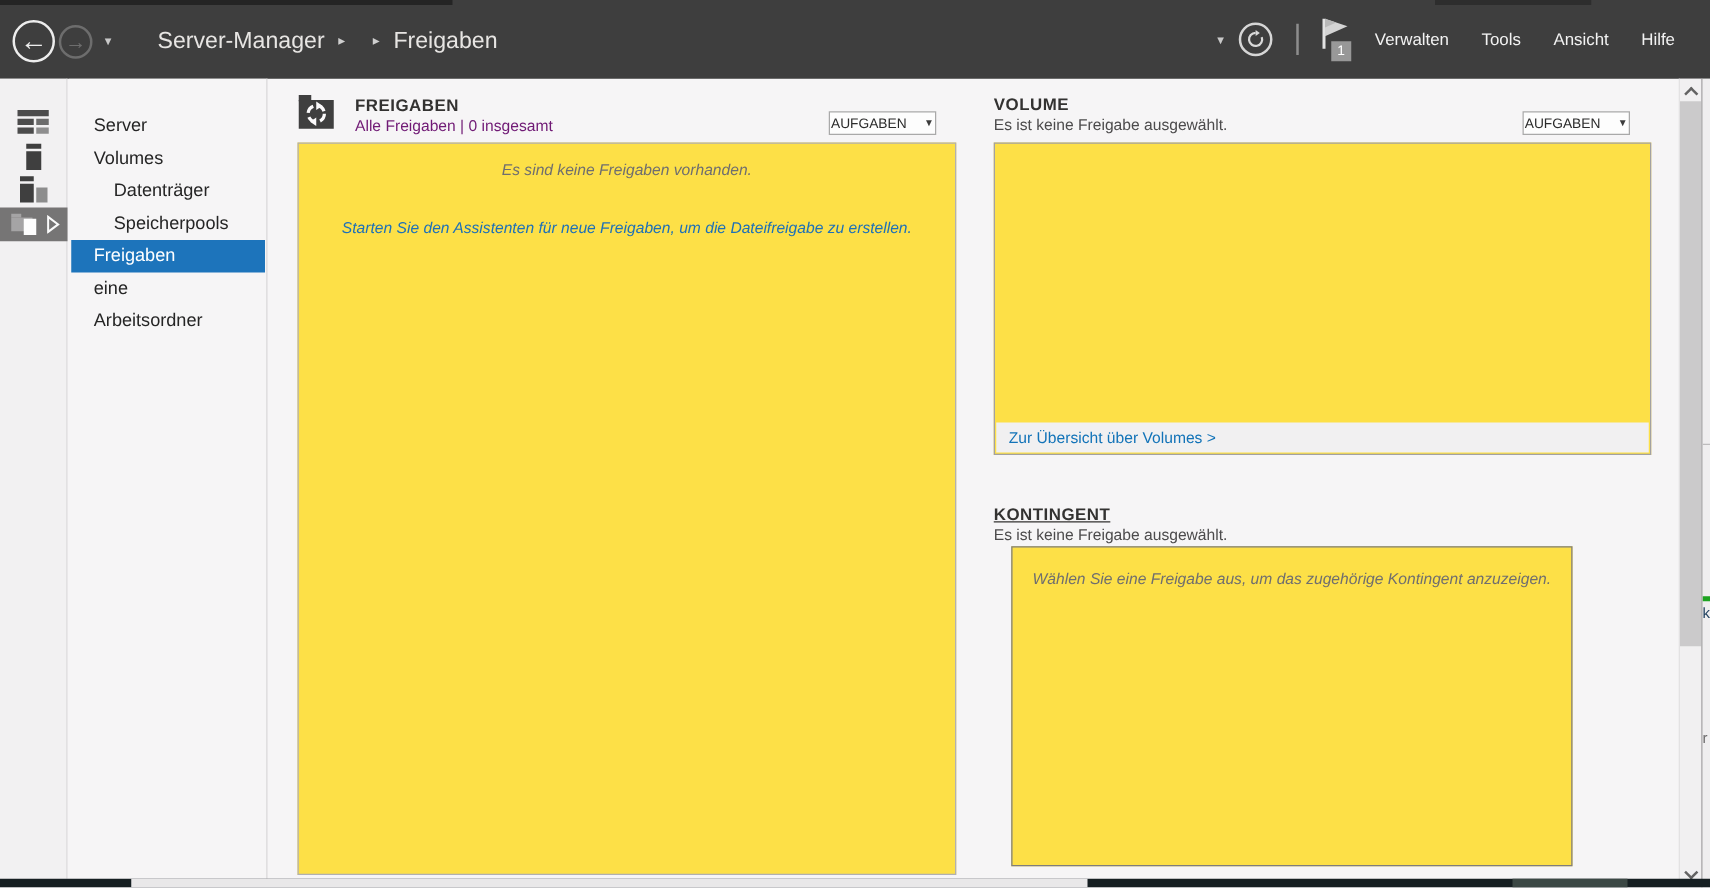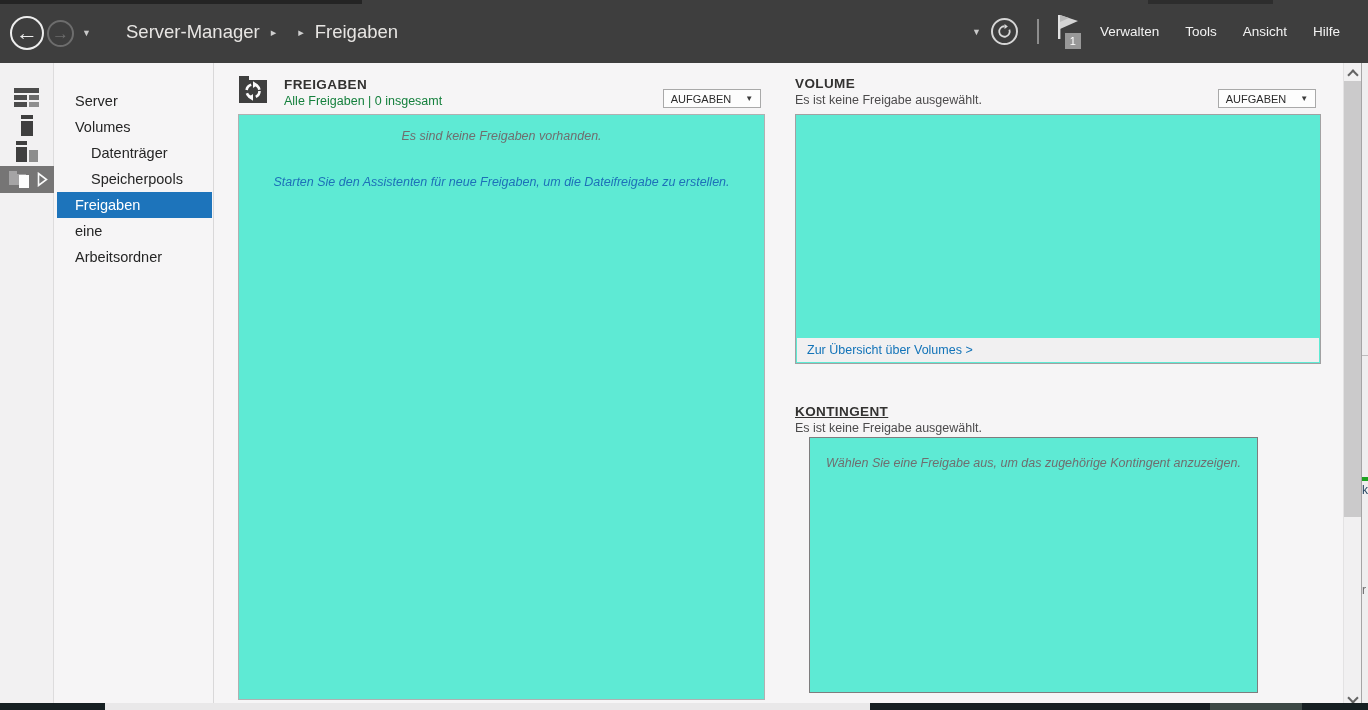--- a/index.html
+++ b/index.html
@@ -50,24 +50,24 @@
   .ico-folder .page{ position:absolute; left:10px; top:4px; width:10px; height:13px; background:#fdfdfd; }
 
   
   .navpane { left:55px; top:63px; width:159px; height:640px; background:#f6f5f6; border-right:1px solid #d9d8d9; }
   .navitem { position:absolute; left:2px; right:1px; height:26px; line-height:26px; padding-left:18px; font-size:14.5px; color:#252525; cursor:default; }
   .navitem.indent { padding-left:34px; }
   .navitem.selected { background:#1d74bb; color:#ffffff; }
 
   
   .hdr-title { font-weight:bold; font-size:13.5px; color:#333231; letter-spacing:.4px; }
-  .hdr-sub { font-size:12.5px; color:#15803d; }
-  .tasksbtn { width:98px; height:19px; background:#fdfdfd; border:1px solid #a9a9a9; display:flex; align-items:center; justify-content:center; gap:14px; font-size:11px; color:#2b2b2b; cursor:default; }
+  .hdr-sub { font-size:12.5px; color:#701a75; }
+  .tasksbtn { width:86px; height:19px; background:#fdfdfd; border:1px solid #a9a9a9; display:flex; align-items:center; justify-content:center; gap:14px; font-size:11px; color:#2b2b2b; cursor:default; }
   .tasksbtn .car { font-size:8px; color:#3c3c3c; }
-  .panelbox { background:#5eead4; border:1px solid #aeadae; }
+  .panelbox { background:#fde047; border:1px solid #aeadae; }
   .emptymsg { font-style:italic; font-size:12.5px; color:#6f6e6f; text-align:center; }
   .linktext { font-style:italic; font-size:12.5px; color:#1d70b8; text-align:center; cursor:pointer; }
   .sharesico { left:238px; top:75px; width:33px; height:29px; }
 
   
   .volfooter { position:absolute; left:1px; right:1px; bottom:1px; height:24px; background:#f1f0f1; display:flex; align-items:center; padding-left:10px; }
   .volfooter span { font-size:12.5px; color:#1273b8; font-style:normal; cursor:pointer; }
 
   
   .scrollbar { left:1343px; top:63px; width:18px; height:647px; background:#f1f0f1; border-left:1px solid #e3e2e3; }

